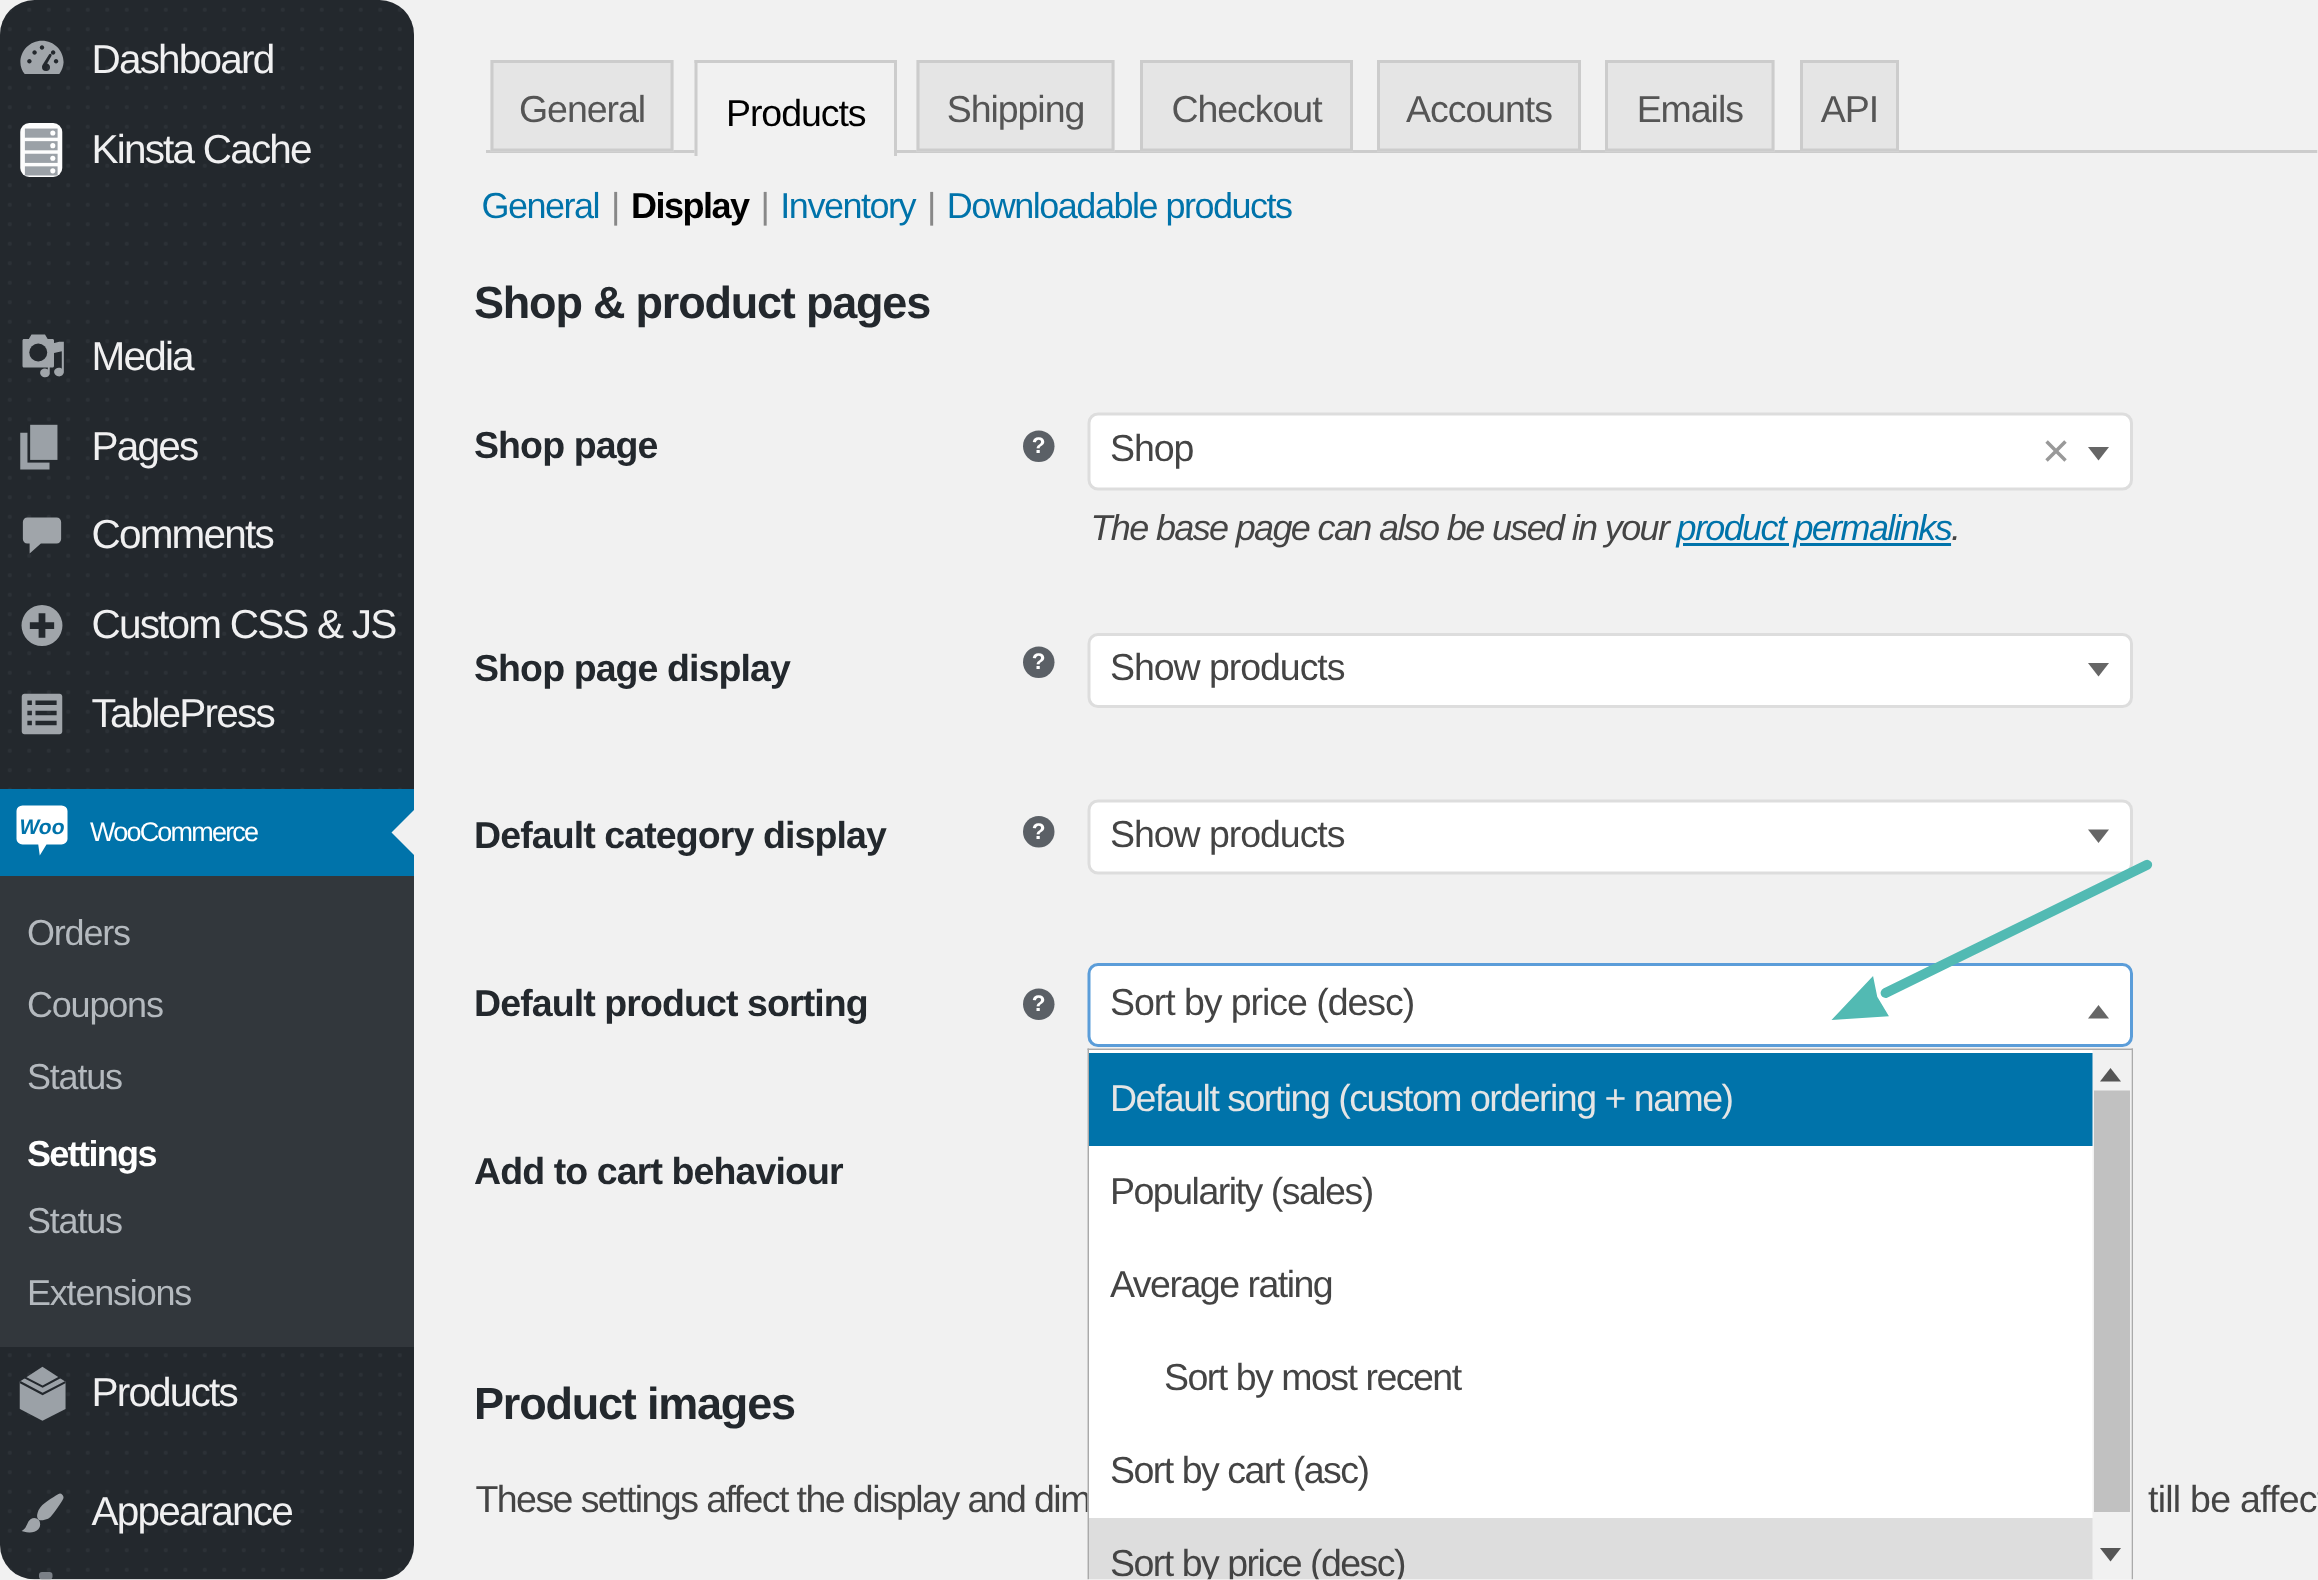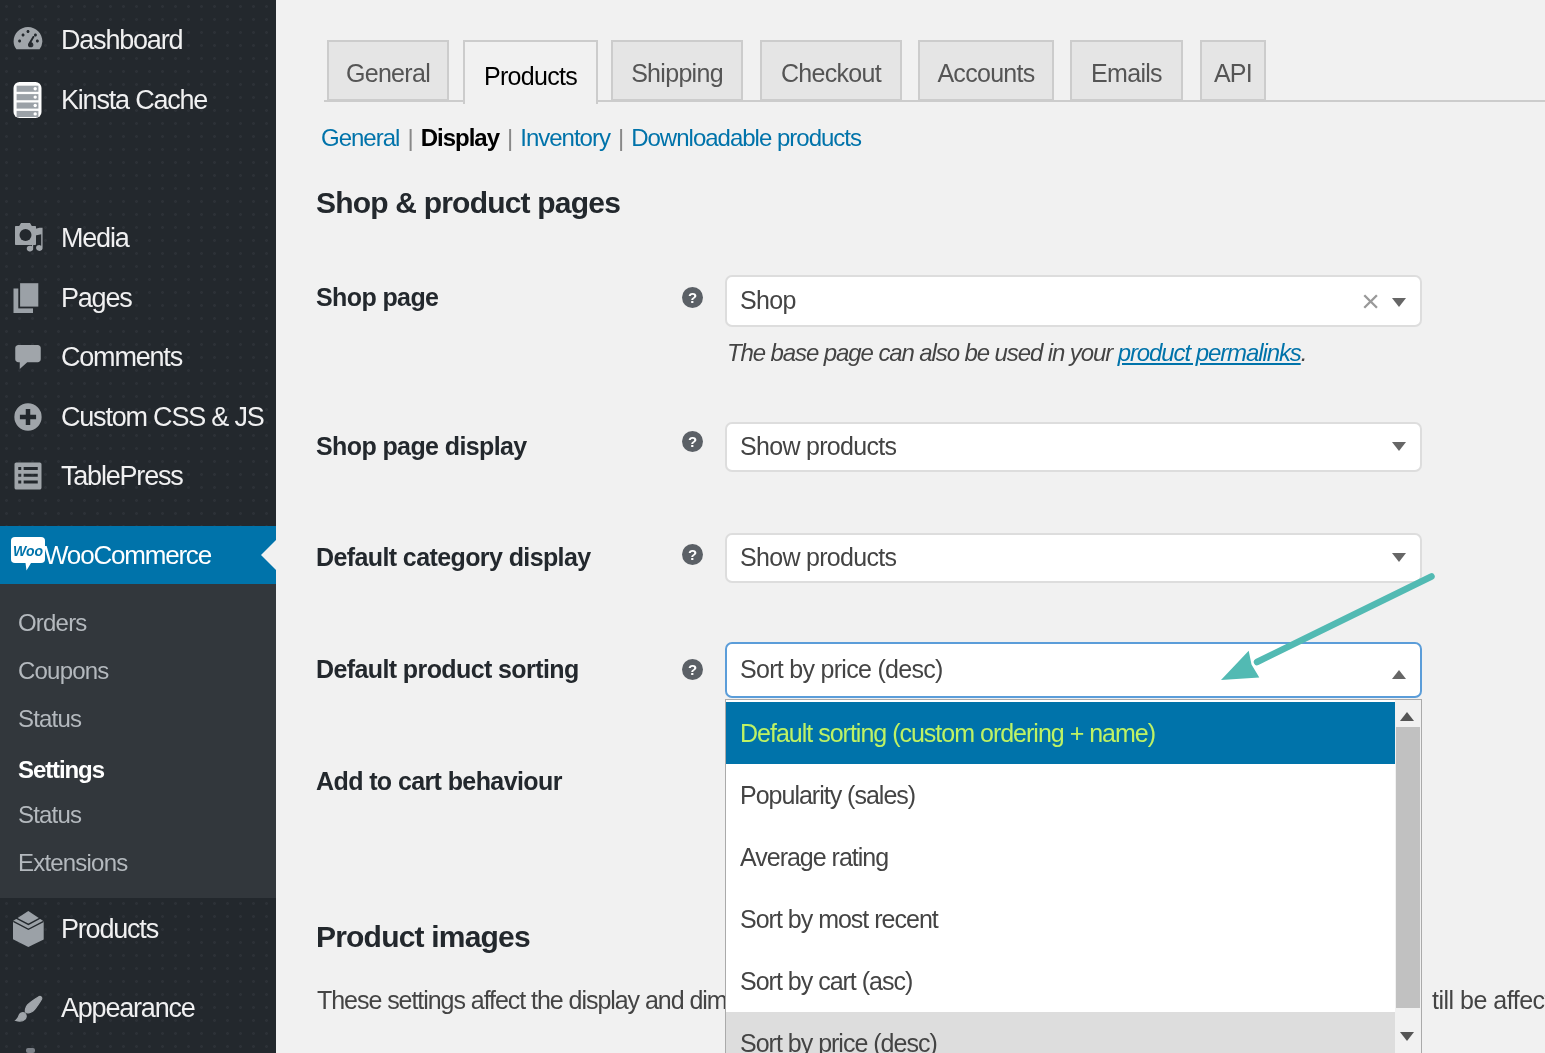--- a/index.html
+++ b/index.html
@@ -1,31 +1,31 @@
 <!DOCTYPE html>
 <html><head>
 <meta charset="utf-8">
 <style>
 * { margin:0; padding:0; box-sizing:border-box; }
 html,body { width:1545px; height:1053px; overflow:hidden; }
 body { font-family:"Liberation Sans", sans-serif; background:#f1f1f1; position:relative; }
 .abs { position:absolute; }
 
 
-#sidebar { position:absolute; left:0; top:0; width:276px; height:1053px; background:#23282d; background-image:radial-gradient(rgba(160,170,180,0.07) 1.2px, transparent 1.6px); background-size:13px 13px; z-index:5; }
+#sidebar { position:absolute; left:0; top:0; width:276px; height:1053px; background:#23282d; background-image:radial-gradient(rgba(160,170,180,0.07) 1.2px, transparent 1.6px); background-size:13px 13px; z-index:5;border-radius:23px; }
 .menu-item { position:absolute; left:0; width:276px; height:60px; }
 .menu-item .micon { position:absolute; left:13px; top:50%; transform:translateY(-50%); width:30px; height:30px; }
 .menu-item svg.micon { display:block; }
 .menu-item .mtext { position:absolute; left:61px; top:50%; transform:translateY(-50%); font-size:27px; letter-spacing:-1.2px; color:#f0f0f1; white-space:nowrap; }
 #submenu { position:absolute; left:0; top:584px; width:276px; height:314px; background:#32373c; }
 .sub-item { position:absolute; left:18px; font-size:24px; letter-spacing:-0.8px; color:#b4b9be; white-space:nowrap; }
 #woorow { position:absolute; left:0; top:526px; width:276px; height:58px; background:#0073aa; }
 #wooarrow { position:absolute; left:261px; top:540px; width:0; height:0;
   border-top:15px solid transparent; border-bottom:15px solid transparent; border-right:15px solid #f1f1f1; }
-#wootext { position:absolute; left:44px; top:50%; transform:translateY(-50%); font-size:26px; letter-spacing:-1.2px; color:#fff; white-space:nowrap; }
+#wootext { position:absolute; left:60px; top:50%; transform:translateY(-50%); font-size:18px; letter-spacing:-1.2px; color:#fff; white-space:nowrap; }
 
 
 .navline { position:absolute; left:324px; top:100px; width:1221px; height:2px; background:#ccc; z-index:1; }
 .tab { position:absolute; top:40px; height:61px; background:#e5e5e5; border:2px solid #ccc;
   color:#555; font-size:25px; letter-spacing:-0.7px; display:flex; align-items:center; justify-content:center; z-index:2; padding-top:6px; }
 .tab.active { background:#f1f1f1; border-bottom:none; height:64px; color:#000; z-index:3; }
 
 
 #subnav { position:absolute; left:321px; top:124px; font-size:24px; letter-spacing:-1.0px; color:#666; white-space:nowrap; }
 #subnav a { color:#0073aa; text-decoration:none; }
@@ -41,21 +41,21 @@
 
 .sel { position:absolute; left:725px; width:697px; background:#fff; border:2px solid #ddd; border-radius:7px; }
 .sel .stext { position:absolute; left:13px; top:50%; transform:translateY(calc(-50% - 1px)); font-size:25px; letter-spacing:-0.7px; color:#444; white-space:nowrap; }
 .tri-down { position:absolute; width:0; height:0; border-left:7px solid transparent; border-right:7px solid transparent; border-top:9px solid #666; }
 .tri-up { position:absolute; width:0; height:0; border-left:7px solid transparent; border-right:7px solid transparent; border-bottom:9px solid #666; }
 
 
 #dd { position:absolute; left:725px; top:699px; width:697px; height:354px; background:#fff; border:1px solid #aaa; border-bottom:none; z-index:6; overflow:hidden; }
 .opt { position:absolute; left:0; width:670px; height:62px; font-size:25px; letter-spacing:-1.0px; color:#444; }
 .opt span { position:absolute; left:14px; top:50%; transform:translateY(-50%); white-space:nowrap; }
-.opt.hl { background:#0073aa; color:#bef264; }
+.opt.hl { background:#0073aa; color:#e5e5e5; }
 .opt.grey { background:#ddd; }
 #scrollbar { position:absolute; right:0; top:0; width:26px; height:354px; background:#f1f1f1; }
 #thumb { position:absolute; left:1px; top:27px; width:24px; height:281px; background:#c1c1c1; }
 
 
 .body-text { position:absolute; font-size:25px; letter-spacing:-0.5px; color:#444; white-space:nowrap; }
 .italic { font-style:italic; }
 a.blue { color:#0073aa; }
 </style>
 </head>
@@ -200,21 +200,21 @@
 <div id="dd">
   <div class="opt hl" style="top:2px;">
       <span>Default sorting (custom ordering + name)</span>
     </div>
   <div class="opt" style="top:64px;">
       <span>Popularity (sales)</span>
     </div>
   <div class="opt" style="top:126px;">
       <span>Average rating</span>
     </div>
-  <div class="opt" style="top:188px;">
+  <div class="opt" style="top:188px;margin-left:36px;">
       <span>Sort by most recent</span>
     </div>
   <div class="opt" style="top:250px;">
       <span>Sort by cart (asc)</span>
     </div>
   <div class="opt grey" style="top:312px; height:42px;">
       <span style="top:31px;">Sort by price (desc)</span>
     </div>
   <div id="scrollbar">
     <span class="tri-up" style="left:5px; top:12px; border-bottom-color:#555;"></span>

